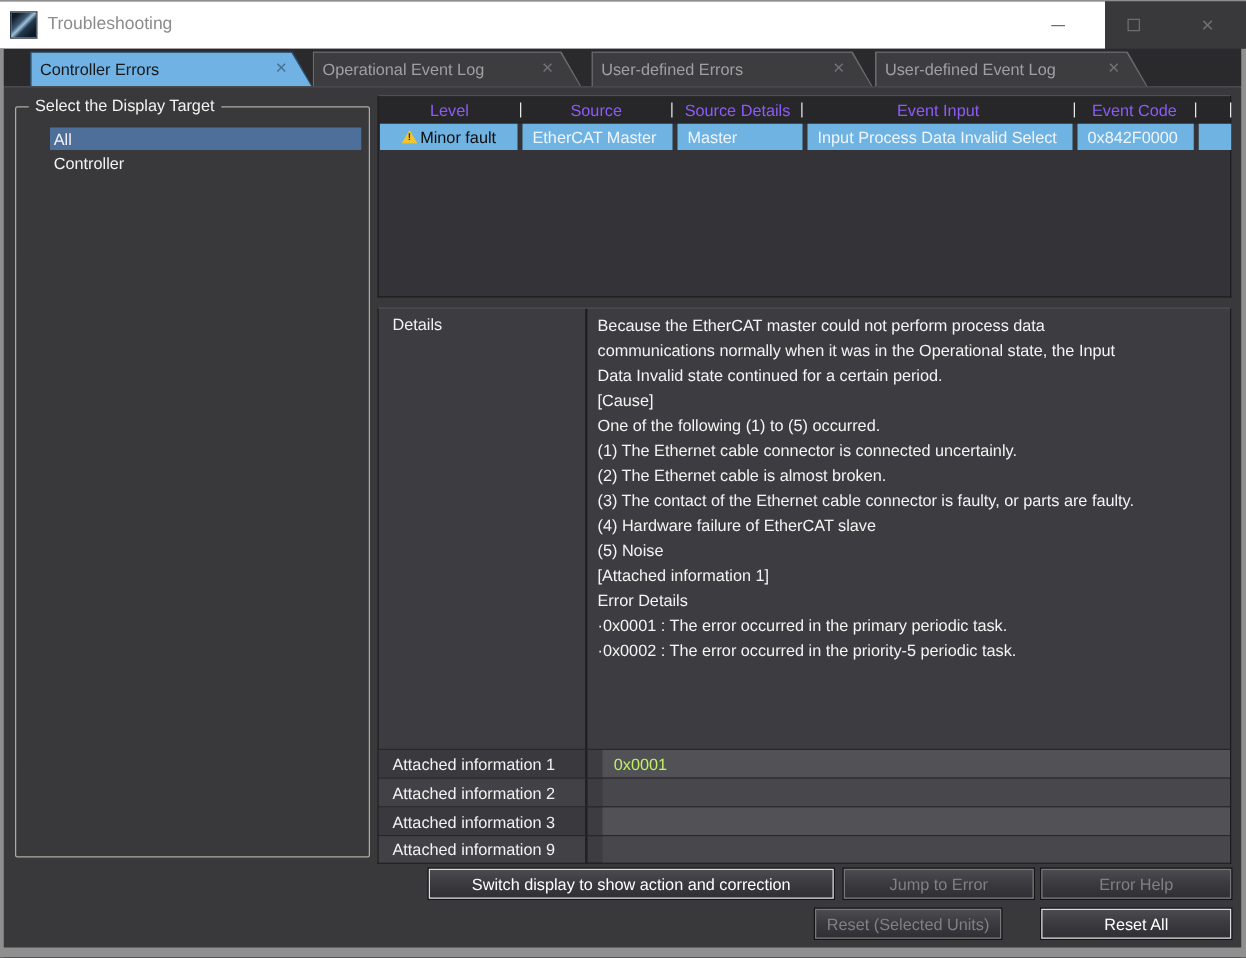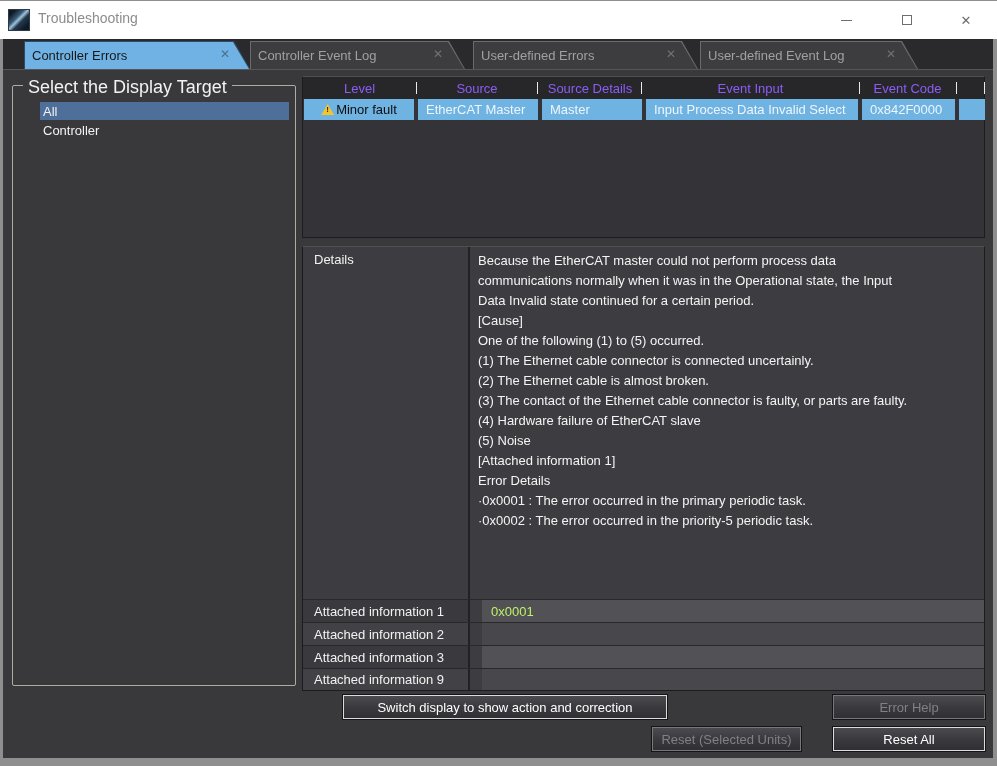--- a/index.html
+++ b/index.html
@@ -1,20 +1,20 @@
 <!DOCTYPE html>
 <html><head>
 <meta charset="utf-8">
 <style>
   html,body{margin:0;padding:0;background:#4b4b4b;}
   *{box-sizing:border-box;font-family:"Liberation Sans",sans-serif;}
   .win{position:relative;width:997px;height:766px;background:#39393c;overflow:hidden;border-top:1px solid #8f8f8f;}
 
   
-  .titlebar{position:absolute;left:0;top:0;width:997px;height:38px;background:#ffffff;}
+  .titlebar{position:absolute;left:0;top:0;width:884px;height:38px;background:#ffffff;}
   .app-icon{position:absolute;left:8px;top:8px;width:22px;height:22px;border:1px solid #2c3a47;
     background:linear-gradient(135deg,#0e1a26 15%,#3d5a74 38%,#9fc2da 48%,#24394e 60%,#0e1a26 85%);}
   .title-text{position:absolute;left:38px;top:9px;font-size:14px;color:#8c8c8c;}
   .winbtn{position:absolute;top:4px;width:44px;height:30px;display:flex;align-items:center;justify-content:center;cursor:default;}
   .btn-min{left:824px;} .btn-max{left:885px;} .btn-close{left:944px;}
   .min-glyph{width:11px;height:1px;background:#6e6e6e;}
   .max-glyph{width:10px;height:10px;border:1px solid #6e6e6e;}
   .close-glyph{font-size:13px;color:#6e6e6e;line-height:1;}
 
   
@@ -31,21 +31,21 @@
   .tab.active .tab-close{color:#49708f;}
   .tab.inactive .tab-close{color:#717275;}
 
   
   .frame-left{position:absolute;left:0;top:38px;width:3px;height:728px;background:#8f8f8f;}
   .frame-right{position:absolute;left:993px;top:38px;width:4px;height:728px;background:#8f8f8f;}
   .frame-bottom{position:absolute;left:0;top:757px;width:997px;height:9px;background:#8f8f8f;}
 
   
   .groupbox{position:absolute;left:12px;top:84px;width:284px;height:601px;border:1px solid #aeaba0;border-radius:2px;}
-  .group-legend{position:absolute;left:10px;top:-9px;padding:0 5px;background:#39393c;color:#f2f2f2;font-size:18px;}
+  .group-legend{position:absolute;left:10px;top:-9px;padding:0 5px;background:#39393c;color:#f2f2f2;font-size:13px;}
   .list-item{position:absolute;left:27px;width:249px;height:18px;display:flex;align-items:center;
     padding-left:3px;font-size:13px;color:#f2f2f2;}
   .list-item.selected{background:#4d6f99;}
   .li-all{top:16px;text-align:right;} .li-controller{top:35px;}
 
   
   .event-table{position:absolute;left:302px;top:75px;width:683px;height:162px;background:#343438;
     border:1px solid #1c1c1f;border-top:1px solid #4e4f53;}
   .ev-header{position:absolute;left:0;top:0;width:681px;height:22px;background:#27272a;display:flex;}
   .ev-header .hcell{display:flex;align-items:center;justify-content:center;color:#8b5cf6;font-size:13px;}
@@ -105,21 +105,21 @@
     <div class="tab active" style="left:24px;width:226px;">
       <div class="edge"></div>
       <div class="inner">
         <span>Controller Errors</span>
       </div>
       <span class="tab-close" style="left:196px;">✕</span>
     </div>
     <div class="tab inactive" style="left:250px;width:215px;">
       <div class="edge"></div>
       <div class="inner">
-        <span>Controller Event Log</span>
+        <span>Operational Event Log</span>
       </div>
       <span class="tab-close" style="left:183px;">✕</span>
     </div>
     <div class="tab inactive" style="left:473px;width:225px;">
       <div class="edge"></div>
       <div class="inner">
         <span>User-defined Errors</span>
       </div>
       <span class="tab-close" style="left:193px;">✕</span>
     </div>
@@ -202,20 +202,21 @@
       <div class="att-label">Attached information 3</div>
       <div class="att-value"></div>
     </div>
     <div class="att-row att-r4 att-even">
       <div class="att-label">Attached information 9</div>
       <div class="att-value"></div>
     </div>
   </div>
 
   <div class="btn enabled b-switch">Switch display to show action and correction</div>
+  <div class="btn disabled b-jump">Jump to Error</div>
   <div class="btn disabled b-help">Error Help</div>
   <div class="btn disabled b-resetsel">Reset (Selected Units)</div>
   <div class="btn enabled b-resetall">Reset All</div>
 
   <div class="frame-left"></div>
   <div class="frame-right"></div>
   <div class="frame-bottom"></div>
 
 </div>
 

